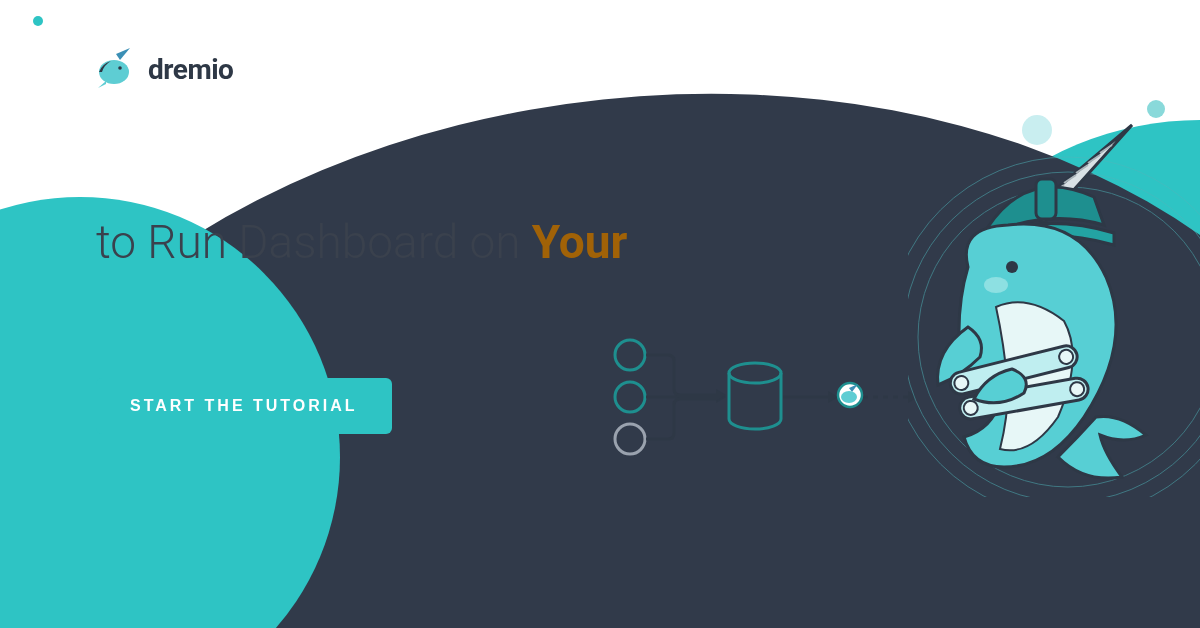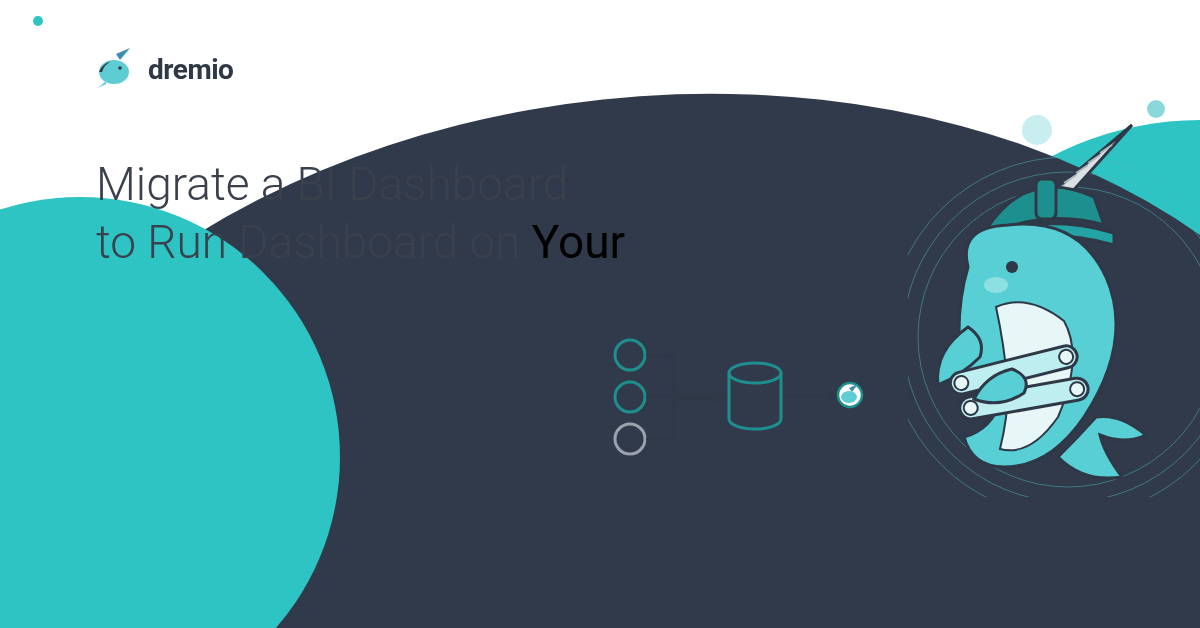--- a/index.html
+++ b/index.html
@@ -9,21 +9,21 @@
     .c1 { width:10px; height:10px; top:16px; left:33px; background:#2ec4c4; }
     .c2 { width:30px; height:30px; top:115px; right:148px; background:#c9eef0; }
     .c3 { width:18px; height:18px; top:100px; right:35px; background:#89d9da; }
     .dots-left { position:absolute; left:-180px; top:270px; width:340px; height:340px; border-radius:50%; }
     .blob-bl { position:absolute; left:-180px; bottom:-240px; width:520px; height:520px; background:#2ec4c4; border-radius:50%; }
     .blob-tr { position:absolute; right:-320px; top:120px; width:640px; height:640px; background:#2ec4c4; border-radius:50%; }
     .hill { position:absolute; bottom:-520px; left:-100px; width:1500px; height:900px; background:#313a4a; border-radius:50% 50% 0 0 / 60% 60% 0 0; transform:rotate(-6deg); }
     .logo { position:absolute; top:48px; left:96px; display:flex; align-items:center; gap:10px; }
     .logo-name { font-size:28px; font-weight:700; color:#2e3846; letter-spacing:-.5px; }
     .headline { position:absolute; top:156px; left:96px; font-size:46px; line-height:1.25; font-weight:300; color:#3a414d; max-width:760px; }
-    .headline .em { color:#000000; font-weight:400; }
+    .headline .em { color:#a16207; font-weight:700; }
     .cta { position:absolute; top:378px; left:96px; background:#2ec4c4; color:#fff; font-weight:700; font-size:16px; letter-spacing:3px; padding:19px 34px; border:none; border-radius:6px; cursor:pointer; }
     .diagram { position:absolute; top:335px; left:610px; width:305px; height:125px; }
     .mascot { position:absolute; right:-8px; bottom:-20px; width:300px; height:380px; }
   </style>
 </head>
 <body>
 
 <div class="canvas">
 
   <svg class="dots-left" viewBox="0 0 340 340">
@@ -86,24 +86,25 @@
       <path d="M20 6 L34 0 L24 12" fill="#3b8fb5"></path>
       <ellipse cx="18" cy="24" rx="15" ry="12" fill="#5ecdd3"></ellipse>
       <path d="M3 24 Q6 16 15 13 Q8 17 6 24" fill="#2e3846"></path>
       <path d="M10 33 L2 40 L10 36" fill="#5ecdd3"></path>
       <circle cx="24" cy="20" r="1.8" fill="#2e3846"></circle>
     </svg>
     <span class="logo-name">dremio</span>
   </div>
 
   <h1 class="headline">
-    <span>Migrate a BI Dashboard</span><br>
+    <br>
     <span>to Run Dashboard on </span><span class="em">Your</span><br>
   </h1>
 
+  <button class="cta">START THE TUTORIAL</button>
 
   <svg class="diagram" viewBox="0 0 305 125">
     <g fill="none" stroke="#2e3846" stroke-width="3">
       <circle cx="20" cy="20" r="15" stroke="#1e8f8f"></circle>
       <circle cx="20" cy="62" r="15" stroke="#1e8f8f"></circle>
       <circle cx="20" cy="104" r="15" stroke="#9aa2ae"></circle>
 
       <ellipse cx="145" cy="38" rx="26" ry="10" stroke="#1e8f8f"></ellipse>
       <path d="M119 38 V84" stroke="#1e8f8f"></path>
       <path d="M171 38 V84" stroke="#1e8f8f"></path>

